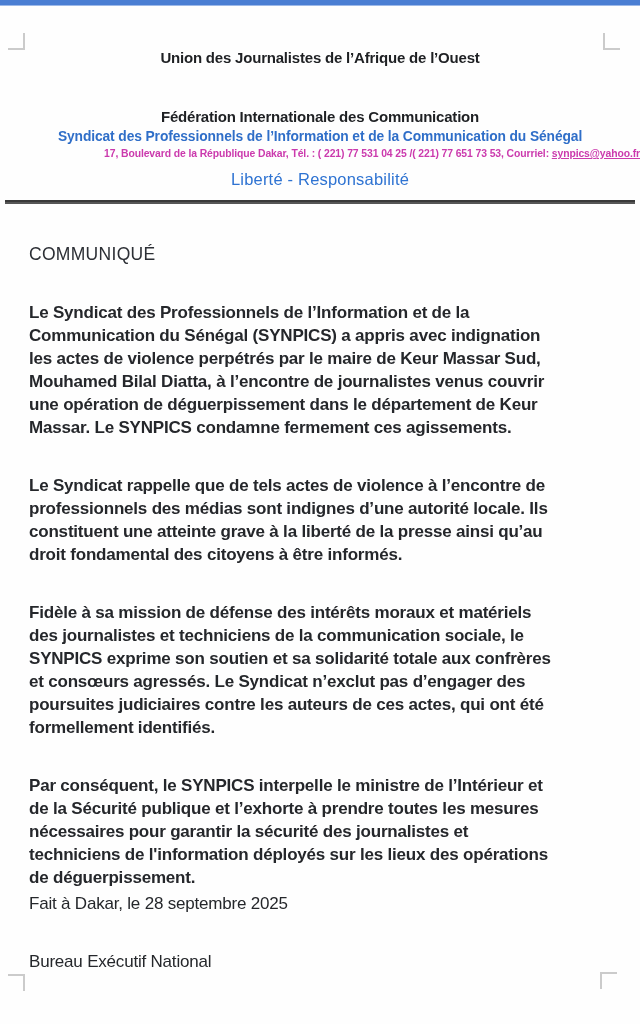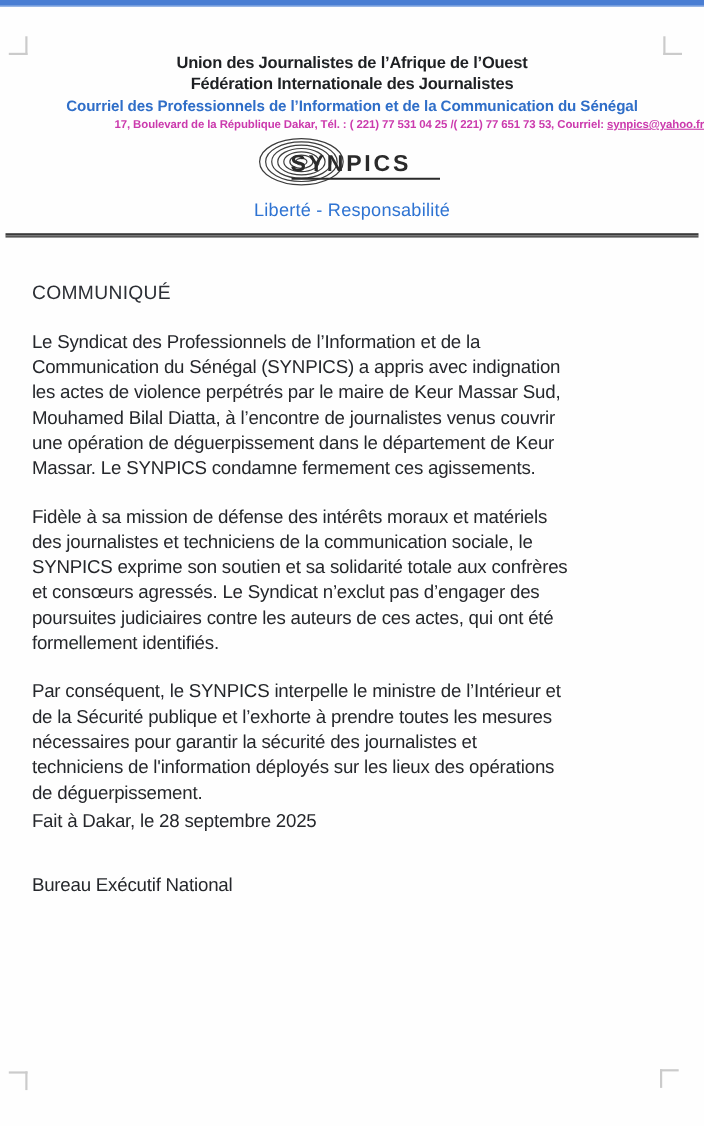--- a/index.html
+++ b/index.html
@@ -32,20 +32,21 @@
   .corner.tl{left:8px;top:33px;border-right-width:2px;border-bottom-width:2px;}
   .corner.tr{left:603px;top:33px;border-left-width:2px;border-bottom-width:2px;}
   .corner.bl{left:8px;top:974px;border-right-width:2px;border-top-width:2px;}
   .corner.br{left:600px;top:972px;border-left-width:2px;border-top-width:2px;}
 
   
   .letterhead{margin-top:48px;text-align:center;}
   .org-line{
     font-weight:700;font-size:15px;line-height:19px;color:#1e2023;
     letter-spacing:-0.2px;
+    margin-top:40px;
   }
   .org-line.blue{
     color:var(--brand-blue);font-size:13.8px;line-height:20px;margin-top:1px;
     letter-spacing:-0.1px;
   }
   .address-line{
     color:var(--magenta);font-size:10.4px;line-height:14px;font-weight:700;
     letter-spacing:-0.1px;
     text-align:right;
   }
@@ -64,76 +65,66 @@
   }
 
   
   .doc-main{padding:0 26px 0 29px;}
   .doc-title{
     margin-top:39px;
     font-size:17.5px;font-weight:500;letter-spacing:0.3px;color:#2c2f35;
     line-height:23px;
   }
   .para{
-    margin-top:21px;
+    margin-top:35px;
     font-size:17px;line-height:23px;letter-spacing:-0.2px;color:var(--body-text);
     white-space:pre-line;
+    font-weight:bold;
   }
   .closing-line{
     margin-top:3px;font-size:17px;line-height:23px;letter-spacing:-0.2px;
   }
   .signature-line{
     margin-top:35px;font-size:17px;line-height:23px;letter-spacing:-0.2px;
   }
 </style>
 </head>
 <body>
 
 <div class="top-bar"></div>
 
 <div class="corner tl"></div>
 <div class="corner tr"></div>
 <div class="corner bl"></div>
 <div class="corner br"></div>
 
 <header class="letterhead">
   <div class="org-line">Union des Journalistes de l’Afrique de l’Ouest</div>
-  <div class="org-line">Fédération Internationale des Journalistes</div>
-  <div class="org-line blue">Courriel des Professionnels de l’Information et de la Communication du Sénégal</div>
+  <div class="org-line">Fédération Internationale des Communication</div>
+  <div class="org-line blue">Syndicat des Professionnels de l’Information et de la Communication du Sénégal</div>
   <div class="address-line"><span>17, Boulevard de la République Dakar, Tél. : ( 221) 77 531 04 25  /( 221)  77 651 73 53, Courriel: </span><a href="#">synpics@yahoo.fr</a></div>
 
-  <div class="logo-wrap">
-    <svg width="172" height="48" viewBox="0 0 172 48">
-      <g stroke="#3d3d3d" stroke-width="1.1" fill="none">
-        <ellipse cx="40" cy="22" rx="38" ry="21"></ellipse>
-        <ellipse cx="40" cy="22" rx="32.5" ry="18"></ellipse>
-        <ellipse cx="40" cy="22" rx="27" ry="15"></ellipse>
-        <ellipse cx="40" cy="22" rx="21.5" ry="12"></ellipse>
-        <ellipse cx="40" cy="22" rx="16" ry="9"></ellipse>
-        <ellipse cx="40" cy="22" rx="10.5" ry="6"></ellipse>
-        <ellipse cx="40" cy="22" rx="5" ry="3"></ellipse>
-      </g>
-      <text x="30" y="30" font-family="Liberation Sans, DejaVu Sans, sans-serif" font-size="21" font-weight="bold" letter-spacing="2.5" fill="#2a2a2a">SYNPICS</text>
-      <line x1="31" y1="37.5" x2="166" y2="37.5" stroke="#2a2a2a" stroke-width="2"></line>
-    </svg>
-  </div>
 
   <div class="motto">Liberté  -  Responsabilité</div>
 </header>
 
 <div class="double-rule"></div>
 
 <main class="doc-main">
   <h1 class="doc-title">COMMUNIQUÉ</h1>
   <p class="para">Le Syndicat des Professionnels de l’Information et de la
 Communication du Sénégal (SYNPICS) a appris avec indignation
 les actes de violence perpétrés par le maire de Keur Massar Sud,
 Mouhamed Bilal Diatta, à l’encontre de journalistes venus couvrir
 une opération de déguerpissement dans le département de Keur
 Massar. Le SYNPICS condamne fermement ces agissements.</p>
+  <p class="para">Le Syndicat rappelle que de tels actes de violence à l’encontre de
+professionnels des médias sont indignes d’une autorité locale. Ils
+constituent une atteinte grave à la liberté de la presse ainsi qu’au
+droit fondamental des citoyens à être informés.</p>
   <p class="para">Fidèle à sa mission de défense des intérêts moraux et matériels
 des journalistes et techniciens de la communication sociale, le
 SYNPICS exprime son soutien et sa solidarité totale aux confrères
 et consœurs agressés. Le Syndicat n’exclut pas d’engager des
 poursuites judiciaires contre les auteurs de ces actes, qui ont été
 formellement identifiés.</p>
   <p class="para">Par conséquent, le SYNPICS interpelle le ministre de l’Intérieur et
 de la Sécurité publique et l’exhorte à prendre toutes les mesures
 nécessaires pour garantir la sécurité des journalistes et
 techniciens de l'information déployés sur les lieux des opérations

